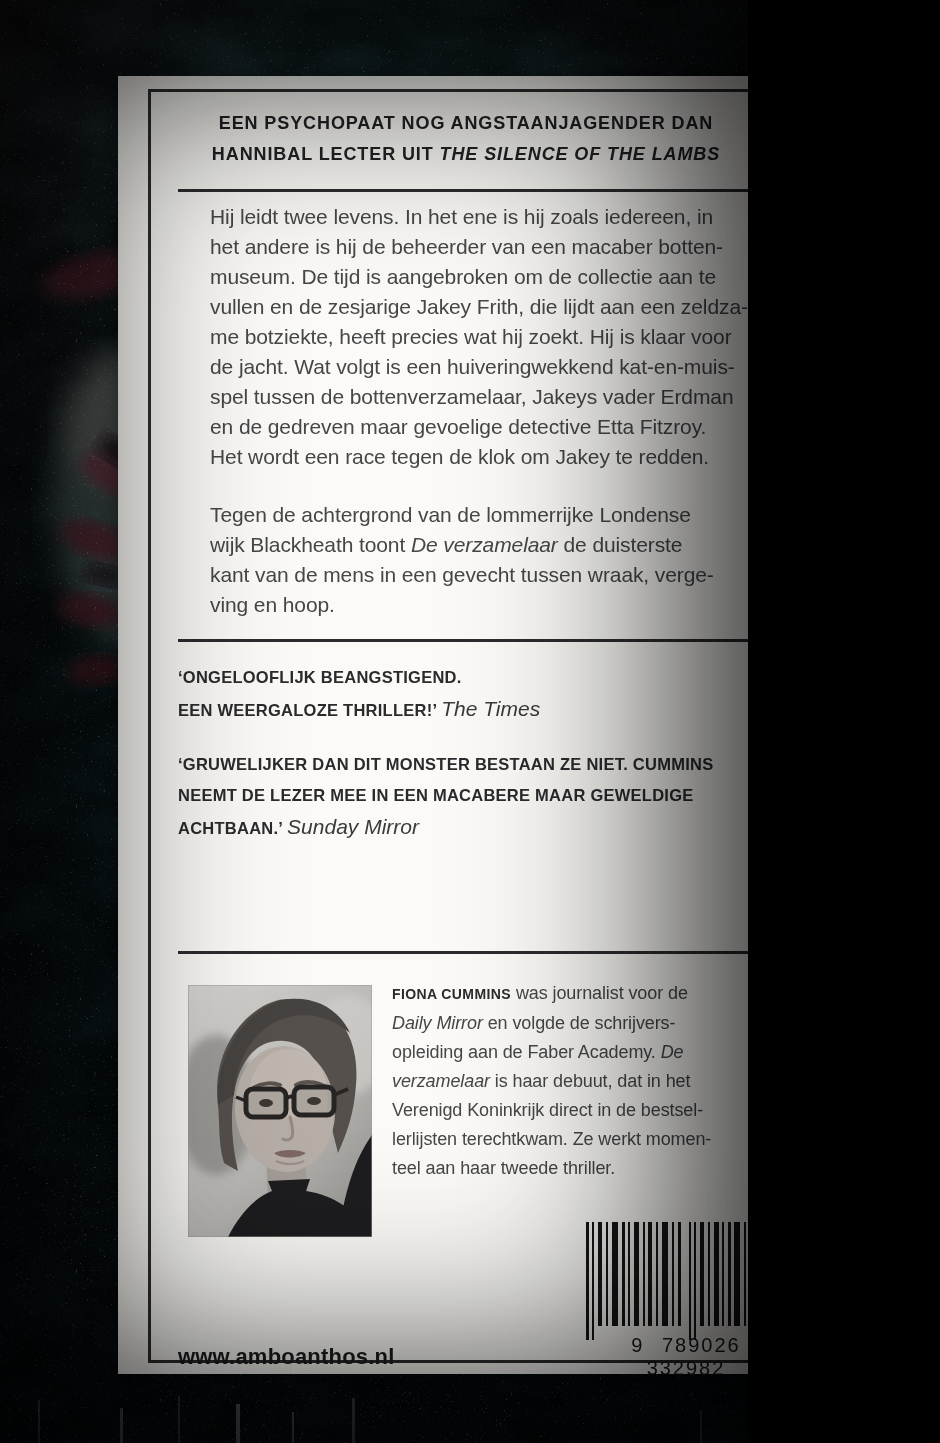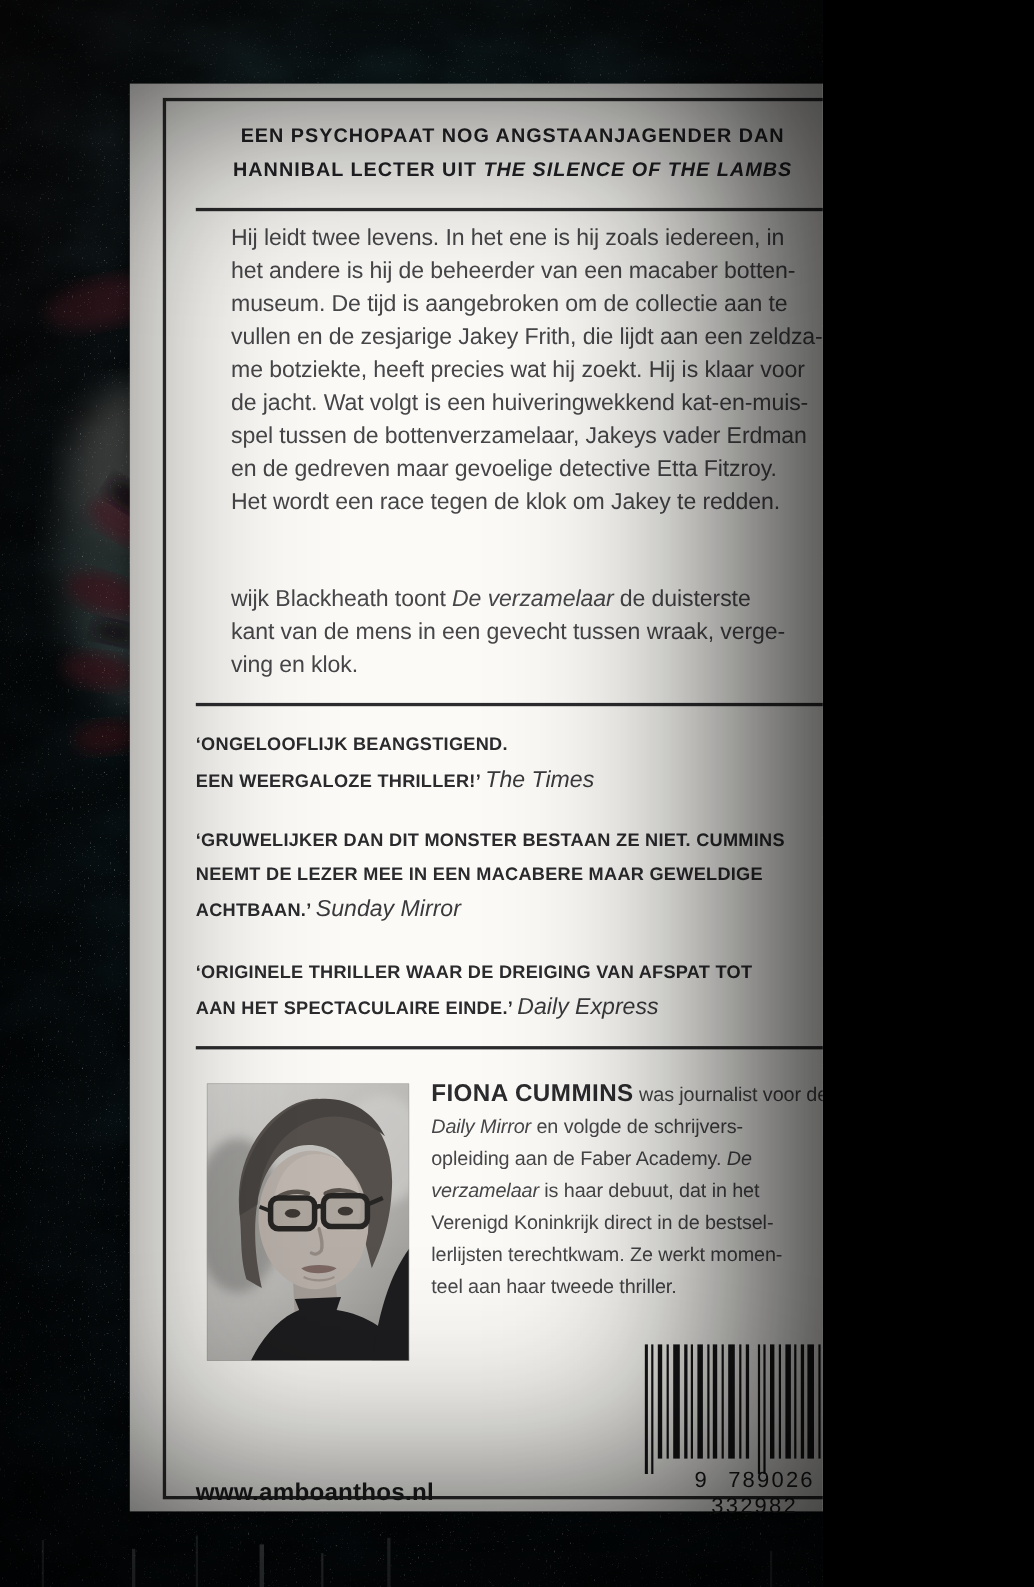--- a/index.html
+++ b/index.html
@@ -30,21 +30,21 @@
   .rule1{top:113px}.rule2{top:563px}.rule3{top:875px}
   .para{font-size:21px;line-height:30px;color:#47474a;white-space:pre-line;letter-spacing:-.1px;margin-left:32px;}
   .para1{top:126px}.para2{top:424px}
   .quote{text-align:left;font-size:16.5px;line-height:31px;letter-spacing:.25px;
          color:#2b2b2e;white-space:pre-line;}
   .quote1{top:586px}.quote2{top:673px}.quote3{top:793px}
   .seg.b{font-weight:700}.seg.i{font-style:italic}
   .quote .seg.i{font-size:21px;font-weight:400;letter-spacing:0;color:#3a3a3d;}
   .bio{position:absolute;left:274px;top:903px;width:366px;font-size:18px;line-height:29px;
        color:#47474a;white-space:pre-line;letter-spacing:-.1px;}
-  .bio .seg.b{font-size:22px;letter-spacing:.4px;color:#2b2b2e;}
+  .bio .seg.b{font-size:14px;letter-spacing:.4px;color:#2b2b2e;}
   .photo{position:absolute;left:70px;top:909px;width:184px;height:252px;}
   .website{position:absolute;left:60px;top:1224px;font-size:22px;font-weight:700;
            letter-spacing:.2px;color:#1d1d1f;margin-top:44px;}
   .barcode{position:absolute;left:468px;top:1146px;width:200px;}
   .barcode-digits{margin-top:-16px;text-align:center;font-size:20px;color:#1c1c1e;
                   letter-spacing:2px;word-spacing:10px;background:transparent;}
 </style>
 </head>
 <body>
 
@@ -110,29 +110,28 @@
     <div class="blk para para1">Hij leidt twee levens. In het ene is hij zoals iedereen, in
 het andere is hij de beheerder van een macaber botten-
 museum. De tijd is aangebroken om de collectie aan te
 vullen en de zesjarige Jakey Frith, die lijdt aan een zeldza-
 me botziekte, heeft precies wat hij zoekt. Hij is klaar voor
 de jacht. Wat volgt is een huiveringwekkend kat-en-muis-
 spel tussen de bottenverzamelaar, Jakeys vader Erdman
 en de gedreven maar gevoelige detective Etta Fitzroy.
 Het wordt een race tegen de klok om Jakey te redden.</div>
 
-    <div class="blk para para2"><br><span class="seg">wijk Blackheath toont </span><span class="seg i">De verzamelaar</span><span class="seg"> de duisterste</span><br><span class="seg">kant van de mens in een gevecht tussen wraak, verge-</span><br><span class="seg">ving en klok.</span></div>
+    <div class="blk para para2"><span class="seg">Tegen de achtergrond van de lommerrijke Londense</span><br><span class="seg">wijk Blackheath toont </span><span class="seg i">De verzamelaar</span><span class="seg"> de duisterste</span><br><span class="seg">kant van de mens in een gevecht tussen wraak, verge-</span><br><span class="seg">ving en hoop.</span></div>
 
     <div class="rule rule2"></div>
 
     <div class="blk quote quote1"><span class="seg b">‘ONGELOOFLIJK BEANGSTIGEND.</span><br><span class="seg b">EEN WEERGALOZE THRILLER!’ </span><span class="seg i">The Times</span></div>
 
     <div class="blk quote quote2"><span class="seg b">‘GRUWELIJKER DAN DIT MONSTER BESTAAN ZE NIET. CUMMINS</span><br><span class="seg b">NEEMT DE LEZER MEE IN EEN MACABERE MAAR GEWELDIGE</span><br><span class="seg b">ACHTBAAN.’ </span><span class="seg i">Sunday Mirror</span></div>
 
-    <div class="blk quote quote3"><span class="seg b">‘ORIGINELE THRILLER WAAR DE DREIGING VAN AFSPAT TOT</span><br><span class="seg b">AAN HET SPECTACULAIRE EINDE.’ </span><span class="seg i">Daily Express</span></div>
 
     <div class="rule rule3"></div>
 
     <svg class="photo" viewBox="0 0 184 252">
       <defs>
         <linearGradient id="pbg" x1="0" y1="0" x2="1" y2="1">
           <stop offset="0" stop-color="#d8d7d4"></stop>
             <stop offset=".55" stop-color="#b9b8b5"></stop>
           <stop offset="1" stop-color="#8f8e8b"></stop>
         </linearGradient>

